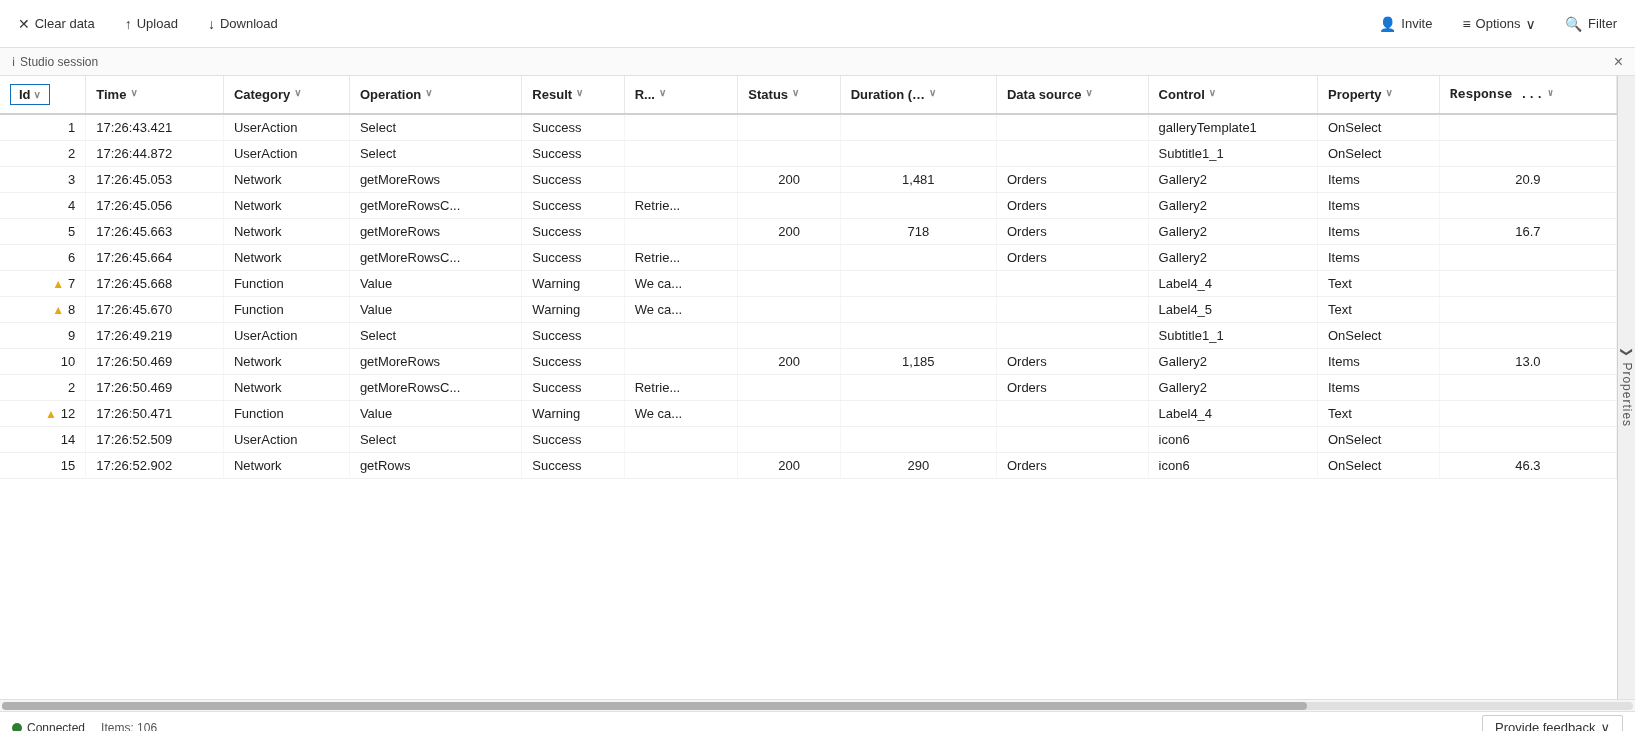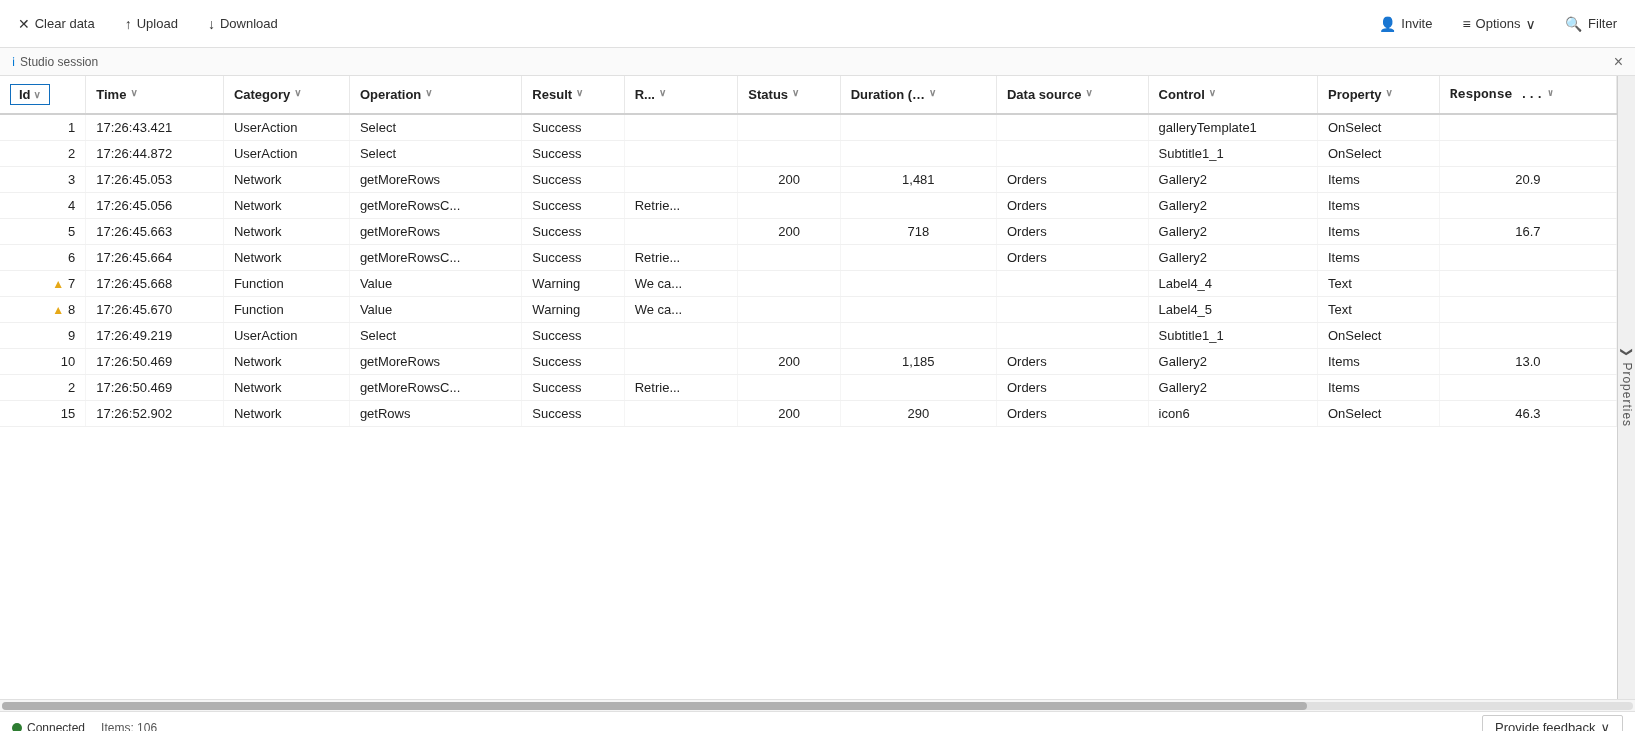--- a/index.html
+++ b/index.html
@@ -352,20 +352,48 @@
             <td>Success</td>
             <td>Retrie...</td>
             <td class="num-col"></td>
             <td class="num-col"></td>
             <td>Orders</td>
             <td>Gallery2</td>
             <td>Items</td>
             <td class="num-col"></td>
           </tr>
           <tr>
+            <td class="id-col"><span class="warning-icon">▲</span>12</td>
+            <td>17:26:50.471</td>
+            <td>Function</td>
+            <td>Value</td>
+            <td>Warning</td>
+            <td>We ca...</td>
+            <td class="num-col"></td>
+            <td class="num-col"></td>
+            <td></td>
+            <td>Label4_4</td>
+            <td>Text</td>
+            <td class="num-col"></td>
+          </tr>
+          <tr>
+            <td class="id-col">14</td>
+            <td>17:26:52.509</td>
+            <td>UserAction</td>
+            <td>Select</td>
+            <td>Success</td>
+            <td></td>
+            <td class="num-col"></td>
+            <td class="num-col"></td>
+            <td></td>
+            <td>icon6</td>
+            <td>OnSelect</td>
+            <td class="num-col"></td>
+          </tr>
+          <tr>
             <td class="id-col">15</td>
             <td>17:26:52.902</td>
             <td>Network</td>
             <td>getRows</td>
             <td>Success</td>
             <td></td>
             <td class="num-col">200</td>
             <td class="num-col">290</td>
             <td>Orders</td>
             <td>icon6</td>

